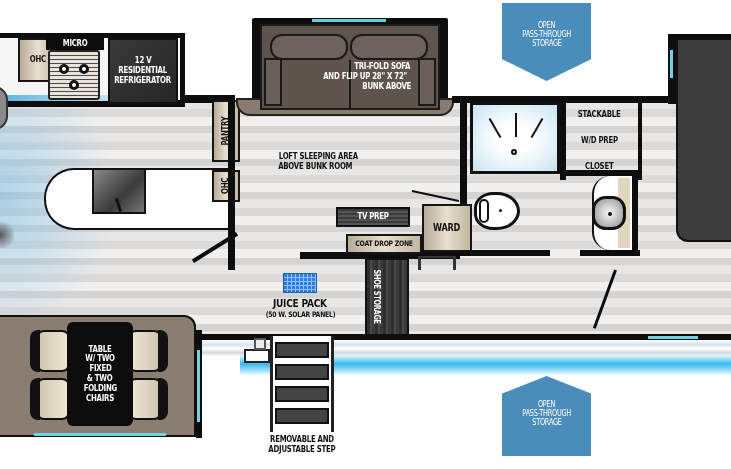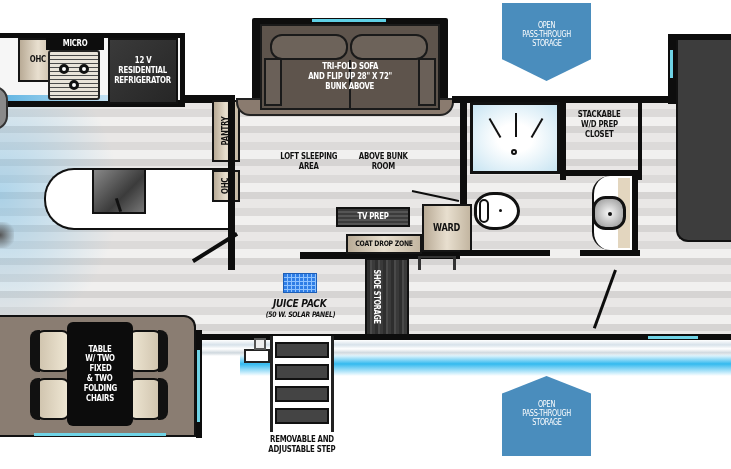--- a/index.html
+++ b/index.html
@@ -72,28 +72,28 @@
 
 <div class="abs wall" style="left:252px;top:18px;width:196px;height:95px;border-radius:2px;"></div>
 <div class="abs" style="left:312px;top:19px;width:74px;height:3px;background:#5fd0e6;"></div>
 <div class="abs" style="left:236px;top:98px;width:218px;height:18px;background:#8a7b6f;border:2px solid #222;border-radius:0 0 14px 14px;"></div>
 <div class="abs" style="left:260px;top:24px;width:180px;height:86px;background:#5e544c;border:2px solid #1a1a1a;">
   <div class="abs" style="left:8px;top:8px;width:78px;height:26px;background:#6d635a;border:2px solid #1a1a1a;border-radius:12px;"></div>
   <div class="abs" style="left:88px;top:8px;width:78px;height:26px;background:#6d635a;border:2px solid #1a1a1a;border-radius:12px;"></div>
   <div class="abs" style="left:2px;top:32px;width:18px;height:48px;background:#6a6058;border:2px solid #1a1a1a;"></div>
   <div class="abs" style="left:156px;top:32px;width:18px;height:48px;background:#6a6058;border:2px solid #1a1a1a;"></div>
   <div class="abs" style="left:87px;top:34px;width:2px;height:48px;background:#1a1a1a;"></div>
-  <div class="abs" style="left:22px;top:36px;width:132px;display:flex;flex-direction:column;align-items:center;">
+  <div class="abs" style="left:22px;top:36px;width:132px;display:flex;flex-direction:column;align-items:flex-end;">
     <span class="lbl lbl-white">TRI-FOLD SOFA</span>
     <span class="lbl lbl-white">AND FLIP UP 28" X 72"</span>
     <span class="lbl lbl-white">BUNK ABOVE</span>
   </div>
 </div>
 
-<div class="abs" style="left:270px;top:152px;width:150px;display:flex;align-items:flex-end;">
+<div class="abs" style="left:270px;top:152px;width:150px;display:flex;flex-direction:column;align-items:flex-start;">
   <span class="lbl lbl-dark">LOFT SLEEPING AREA</span>
   <span class="lbl lbl-dark">ABOVE BUNK ROOM</span>
 </div>
 
 <div class="abs wall" style="left:452px;top:96px;width:220px;height:7px;"></div>
 <div class="abs wall" style="left:460px;top:96px;width:7px;height:160px;"></div>
 <div class="abs wall" style="left:300px;top:252px;width:160px;height:7px;"></div>
 <div class="abs wall" style="left:412px;top:190px;width:48px;height:2px;transform:rotate(12deg);transform-origin:left;"></div>
 
 <div class="abs" style="left:336px;top:207px;width:74px;height:20px;background:repeating-linear-gradient(180deg,#3b3b3b 0,#3b3b3b 2px,#555 2px,#555 4px);border:2px solid #111;display:flex;align-items:center;justify-content:center;">
@@ -126,40 +126,40 @@
 <div class="abs wall" style="left:580px;top:250px;width:60px;height:6px;"></div>
 <div class="abs wall" style="left:632px;top:170px;width:6px;height:86px;"></div>
 <div class="abs wall" style="left:560px;top:170px;width:78px;height:6px;"></div>
 <div class="abs" style="left:592px;top:176px;width:40px;height:74px;background:#fff;border-left:2px solid #111;border-radius:18px 0 0 18px;"></div>
 <div class="abs" style="left:618px;top:178px;width:12px;height:70px;background:#e3d6bf;"></div>
 <div class="abs" style="left:592px;top:196px;width:34px;height:34px;border:3px solid #111;border-radius:40%;background:radial-gradient(circle,#eee 10%,#999 90%);">
   <div class="abs" style="left:13px;top:13px;width:4px;height:4px;background:#111;border-radius:50%;"></div>
 </div>
 <div class="abs wall" style="left:614px;top:270px;width:3px;height:62px;transform:rotate(20deg);transform-origin:top;"></div>
 
-<div class="abs" style="left:566px;top:110px;width:66px;display:flex;flex-direction:column;align-items:center;">
+<div class="abs" style="left:566px;top:110px;width:66px;display:flex;flex-direction:column;align-items:center;gap:16px;">
   <span class="lbl lbl-dark">STACKABLE</span>
   <span class="lbl lbl-dark">W/D PREP</span>
   <span class="lbl lbl-dark">CLOSET</span>
 </div>
 <div class="abs wall" style="left:638px;top:100px;width:4px;height:80px;"></div>
 
 <div class="abs wall" style="left:668px;top:34px;width:63px;height:70px;"></div>
 <div class="abs" style="left:670px;top:50px;width:3px;height:28px;background:#6fd3e6;"></div>
 <div class="abs" style="left:676px;top:40px;width:60px;height:202px;background:#3d3d3d;border-radius:0 0 0 12px;border-left:2px solid #111;border-bottom:2px solid #111;"></div>
 
 <div class="abs wall" style="left:200px;top:334px;width:531px;height:6px;"></div>
 <div class="abs" style="left:648px;top:336px;width:50px;height:3px;background:#6fd3e6;"></div>
 <div class="abs" style="left:200px;top:340px;width:531px;height:16px;background:linear-gradient(180deg,#fff 0%,#d7e2ea 30%,#fff 55%,#cfd8de 80%,#fff 100%);"></div>
 <div class="abs glow" style="left:240px;top:354px;width:491px;height:22px;"></div>
 
 <div class="abs" style="left:283px;top:273px;width:34px;height:20px;background:repeating-linear-gradient(90deg,#2f7ee6 0,#2f7ee6 3px,#8fc3ff 3px,#8fc3ff 4px),#2f7ee6;border:1px solid #1d5fb8;">
   <div class="abs" style="left:0;top:0;width:100%;height:100%;background:repeating-linear-gradient(180deg,transparent 0,transparent 3px,#8fc3ff 3px,#8fc3ff 4px);"></div>
 </div>
-<div class="abs" style="left:250px;top:298px;width:100px;display:flex;flex-direction:column;align-items:center;font-style:italic;">
+<div class="abs" style="left:250px;top:298px;width:100px;display:flex;flex-direction:column;align-items:center;">
   <span class="lbl lbl-dark" style="font-size:11px;">JUICE PACK</span>
   <span class="lbl lbl-dark" style="font-size:7.5px;">(50 W. SOLAR PANEL)</span>
 </div>
 
 <div class="abs" style="left:244px;top:349px;width:26px;height:14px;background:#fff;border:2px solid #222;"></div>
 <div class="abs" style="left:254px;top:338px;width:12px;height:12px;border:2px solid #555;background:#eee;"></div>
 <div class="abs" style="left:270px;top:336px;width:64px;height:96px;background:#fff;border-left:3px solid #222;border-right:3px solid #222;">
   <div class="abs steptread" style="left:2px;top:6px;width:54px;height:16px;"></div>
   <div class="abs steptread" style="left:2px;top:28px;width:54px;height:16px;"></div>
   <div class="abs steptread" style="left:2px;top:50px;width:54px;height:16px;"></div>

